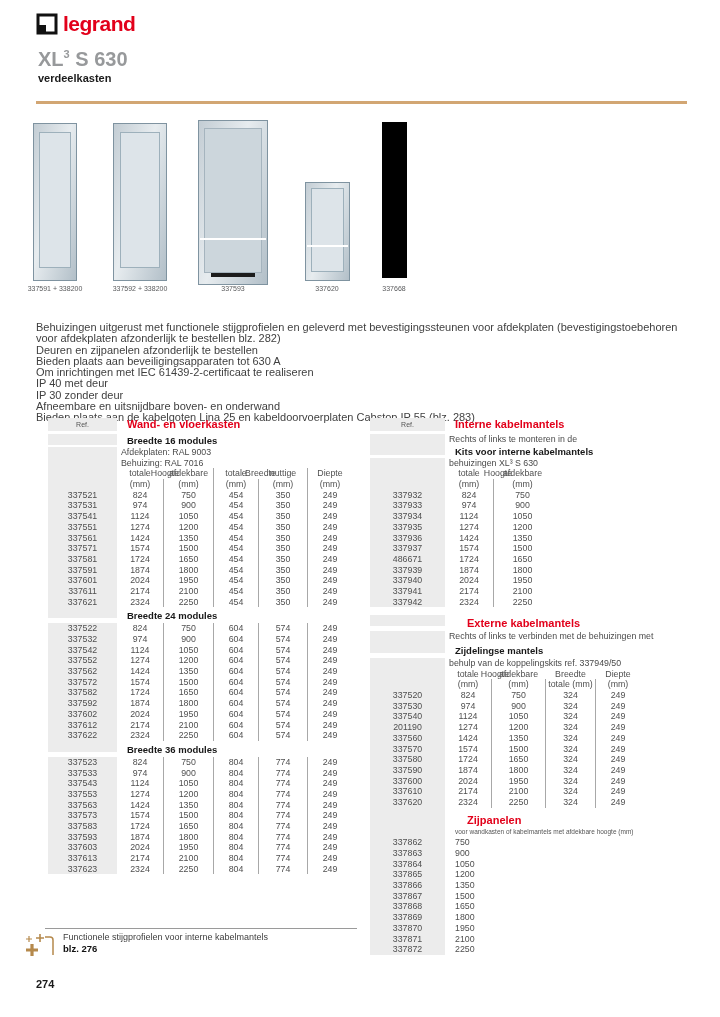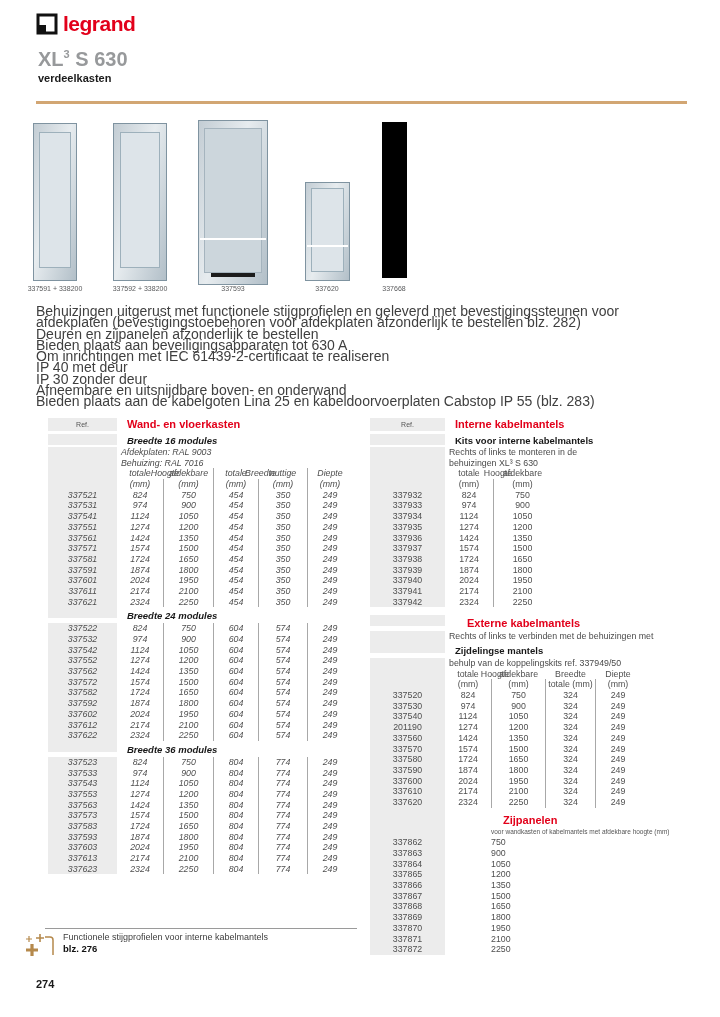--- a/index.html
+++ b/index.html
@@ -22,55 +22,55 @@
   .vent { position:absolute; left:18%; right:18%; bottom:4%; height:4px; background:#1c1c1c; }
   .cab-black { position:absolute; background:#000; }
   .cap { position:absolute; font-size:7px; color:#58595b; text-align:center; width:100px; }
 
   
   .ecat { position:absolute; left:33px; top:297px; display:flex; align-items:center; gap:8px; }
   .ecat-text { font-size:9.3px; color:#3f3f3f; }
   .ecat-text b { color:#111; }
 
   
-  .bullets { position:absolute; left:36px; top:306px; width:655px; font-size:14px; line-height:11.3px; color:#3f3f3f; }
+  .bullets { position:absolute; left:36px; top:322px; width:655px; font-size:11px; line-height:11.3px; color:#3f3f3f; }
 
   
   .band { display:grid; height:13px; }
   .band .refh { background:#ececec; font-size:7px; color:#555; display:flex; align-items:center; justify-content:center; }
   .band .ttl { color:#e2001a; font-weight:bold; font-size:11px; padding-left:10px; line-height:13px; }
   .row { display:grid; }
   .c { text-align:center; }
   .c0g { background:#ececec; }
   .sec-title { font-weight:bold; font-size:9.5px; color:#181818; padding-left:10px; text-align:left; }
   .note { font-size:8.8px; color:#4a4a4a; padding-left:4px; text-align:left; }
   .grp { font-size:6.5px; color:#6a6a6a; }
   .sh { font-size:6.3px; line-height:6.8px; color:#6a6a6a; white-space:pre-line; display:flex; flex-direction:column; justify-content:flex-end; align-items:center; }
   .sep { border-left:1px solid #a8a8a8; }
   .redttl { color:#e2001a; font-weight:bold; font-size:11px; padding-left:22px; text-align:left; }
 
   
   .tbl-left { position:absolute; left:48px; top:418px; width:305px; }
-  .gl { grid-template-columns:69px 46px 50px 45px 49px 45px;font-style:italic; }
+  .gl { grid-template-columns:69px 46px 50px 45px 49px 45px; }
   .gl .c, .gr2 .c, .gr4 .c, .gr1 .c { font-size:8.8px; height:10.7px; line-height:10.7px; color:#4f4f4f; }
   .band-l { grid-template-columns:69px 1fr; }
   .band-r { grid-template-columns:75px 1fr; }
   .h13 { height:13px; line-height:14px; }
   .h10 { height:10px; line-height:10px; }
   .h8  { height:8px; line-height:8px; }
   .h14 { height:14px; }
   .h16 { height:16px; line-height:17px; }
   .h9  { height:9px; line-height:9px; }
   .pt3 { padding-top:3px; height:16px; }
 
   
   .tbl-right { position:absolute; left:370px; top:418px; width:300px; }
   .gr2 { grid-template-columns:75px 48px 58px; }
   .gr4 { grid-template-columns:75px 46px 54px 50px 45px; }
-  .gr1 { grid-template-columns:75px 140px;gap:36px; }
+  .gr1 { grid-template-columns:75px 140px; }
   .gr1 .c1 { text-align:left; padding-left:10px; }
   .smallnote { font-size:6.5px; color:#555; padding-left:10px; text-align:left; }
   .setvan { font-size:9.5px; color:#3f3f3f; padding-left:10px; text-align:left; font-weight:normal; }
 
   
   .foot-line { position:absolute; left:45px; top:928px; width:312px; height:1px; background:#9a9a9a; }
   .foot { position:absolute; left:24px; top:931px; display:flex; gap:7px; }
   .foot-txt { font-size:9px; color:#3f3f3f; line-height:12px; }
   .foot-txt b { font-size:9.5px; color:#111; }
   .pageno { position:absolute; left:36px; top:978px; font-size:11px; font-weight:bold; color:#1a1a1a; }
@@ -442,26 +442,26 @@
     </div>
   </div>
 
   <div class="tbl-right">
     <div class="band band-r row">
       <div class="refh">Ref.</div>
       <div class="ttl">Interne kabelmantels</div>
     </div>
     <div style="margin-top:3px;">
       <div class="row gr2">
+        <div class="c c0g h10"></div>
+        <div class="note h10" style="grid-column:2/4;width:240px;">Rechts of links te monteren in de</div>
+      </div>
+      <div class="row gr2">
         <div class="c c0g h13"></div>
         <div class="sec-title h13" style="grid-column:2/4;width:240px;">Kits voor interne kabelmantels</div>
-      </div>
-      <div class="row gr2">
-        <div class="c c0g h10"></div>
-        <div class="note h10" style="grid-column:2/4;width:240px;">Rechts of links te monteren in de</div>
       </div>
       <div class="row gr2">
         <div class="c c0g h10"></div>
         <div class="note h10" style="grid-column:2/4;width:240px;">behuizingen XL³ S 630</div>
       </div>
       <div class="row gr2">
         <div class="c c0g h8"></div>
         <div class="c grp h8" style="grid-column:2/4;">Hoogte</div>
       </div>
       <div class="row gr2">
@@ -496,21 +496,21 @@
             <div class="c c0 c0g">337936</div>
             <div class="c c1">1424</div>
             <div class="c c2 sep">1350</div>
           </div>
           <div class="row gr2">
             <div class="c c0 c0g">337937</div>
             <div class="c c1">1574</div>
             <div class="c c2 sep">1500</div>
           </div>
           <div class="row gr2">
-            <div class="c c0 c0g">337938</div>
+            <div class="c c0 c0g">486671</div>
             <div class="c c1">1724</div>
             <div class="c c2 sep">1650</div>
           </div>
           <div class="row gr2">
             <div class="c c0 c0g">337939</div>
             <div class="c c1">1874</div>
             <div class="c c2 sep">1800</div>
           </div>
           <div class="row gr2">
             <div class="c c0 c0g">337940</div>

